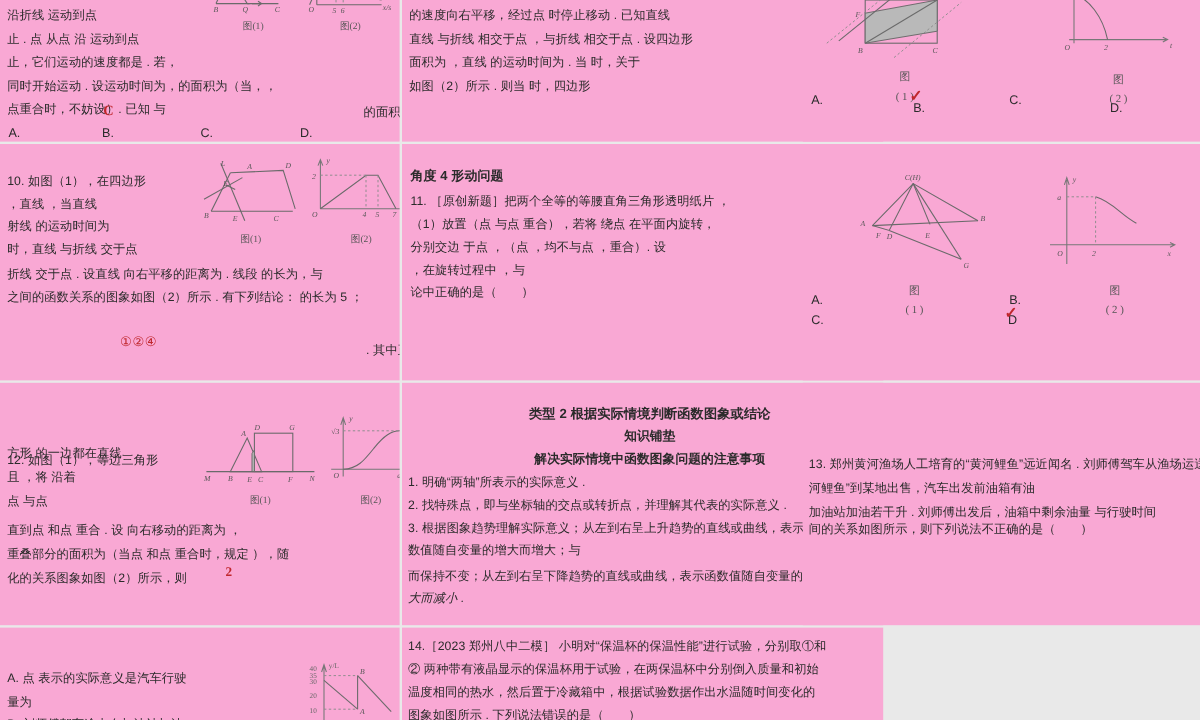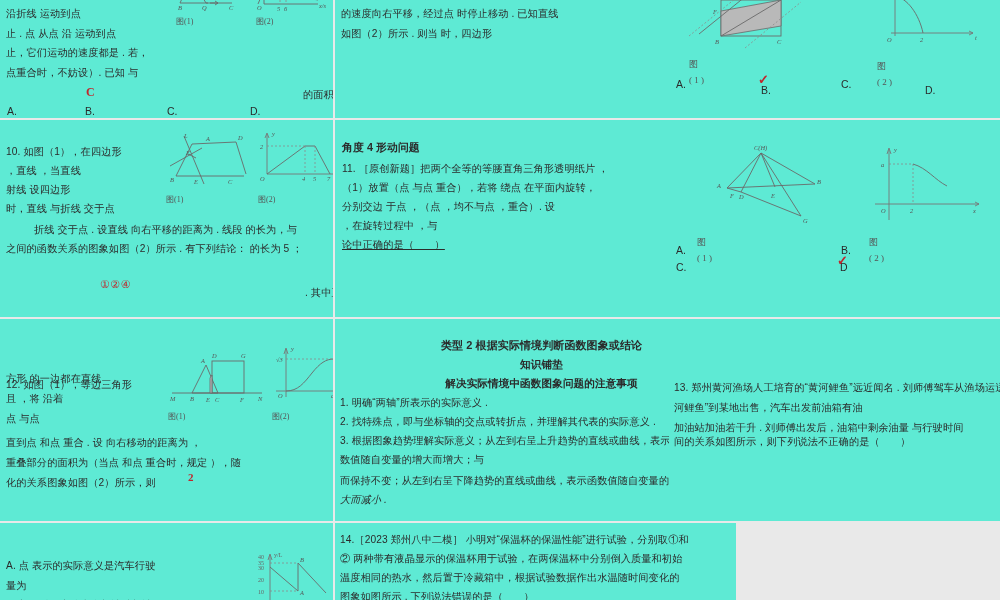--- a/index.html
+++ b/index.html
@@ -10,21 +10,21 @@
     font-family: "Liberation Sans", sans-serif;
     overflow: hidden;
   }
   #page {
     position: relative;
     width: 1000px; height: 600px;
     background: #e9e9e9;
   }
   .panel {
     position: absolute;
-    background: #5eead4;
+    background: #f9a8d4;
     overflow: hidden;
   }
   .col0 { left: 0px;   width: 333px; }
   .col1 { left: 335px; width: 401px; }
   .col2 { left: 669px; width: 331px; }
   .row0 { top: 0px;   height: 118px; }
   .row1 { top: 120px; height: 197px; }
   .row2 { top: 319px; height: 202px; }
   .row3 { top: 523px; height: 77px; }
 
@@ -38,21 +38,21 @@
   .line { display: block; }
   .pad { padding: 4px 6px 0 6px; }
 
   .bold { font-weight: bold; }
   .ctr { text-align: center; padding-left: 12px; }
   .opt { position: absolute; font-size: 10.5px; color: #2b2b2b; }
 
   
   .fig { position: absolute; }
   .figcap {
-    font-size: 8px; color: #555; 
+    font-size: 8px; color: #555; text-align: center;
     font-family: "Liberation Serif", serif;
   }
   svg { display: block; overflow: visible; }
   .stroke { stroke: #6a6a6a; fill: none; stroke-width: .9; }
   .stroke-d { stroke: #8c8c8c; fill: none; stroke-width: .8; stroke-dasharray: 2 2; }
   .axis { stroke: #777; fill: none; stroke-width: .9; }
   .lbl { font-family: "Liberation Serif", serif; font-size: 6.4px; fill: #555; font-style: italic; }
   .lbl2 { font-family: "Liberation Serif", serif; font-size: 6px; fill: #666; }
   .shade { fill: #b9b9b9; stroke: #6a6a6a; stroke-width: .8; }
 
@@ -68,20 +68,21 @@
 </head>
 <body>
 
 <div id="page">
 
   <div class="panel col0 row0">
     <div class="pad txt">
       <span class="line">沿折线 运动到点</span>
       <span class="line">止 . 点 从点 沿 运动到点</span>
       <span class="line">止，它们运动的速度都是 . 若，</span>
+      <span class="line"> 同时开始运动 . 设运动时间为，的面积为（当，，</span>
       <span class="line">点重合时，不妨设）. 已知 与</span>
     </div>
 
     <div class="redmark" style="left:86px; top:85px;">C</div>
     <div class="txt" style="position:absolute; left:303px; top:85px;">的面积</div>
 
     <div class="opt" style="left:7px;  top:105px;">A.</div>
     <div class="opt" style="left:85px; top:105px;">B.</div>
     <div class="opt" style="left:167px;top:105px;">C.</div>
     <div class="opt" style="left:250px;top:105px;">D.</div>
@@ -113,20 +114,22 @@
         <text class="lbl" x="28" y="25">6</text>
         <text class="lbl" x="63" y="22">x/s</text>
       </svg>
       <div class="figcap" style="width:72px;">图(2)</div>
     </div>
   </div>
 
   <div class="panel col1 row0">
     <div class="pad txt">
       <span class="line">的速度向右平移，经过点 时停止移动 . 已知直线</span>
+      <span class="line">直线 与折线 相交于点 ，与折线 相交于点 . 设四边形</span>
+      <span class="line">面积为 ，直线 的运动时间为 . 当 时，关于</span>
       <span class="line">如图（2）所示 . 则当 时，四边形</span>
     </div>
   </div>
 
   <div class="panel col2 row0">
 
     <div class="fig" style="left:20px; top:-10px;">
       <svg width="130" height="58" viewBox="0 0 130 58">
         <rect class="stroke" x="32" y="10" width="60" height="36"></rect>
         <polygon class="shade" points="32,46 32,21 92,10 92,36"></polygon>
@@ -162,23 +165,23 @@
     <div class="opt" style="left:7px;  top:78px;">A.</div>
     <div class="opt" style="left:92px; top:84px;">B.</div>
     <div class="opt" style="left:172px;top:78px;">C.</div>
     <div class="opt" style="left:256px;top:84px;">D.</div>
     <div class="redmark" style="left:89px; top:72px; font-size:13px;">✓</div>
   </div>
 
   <div class="panel col0 row1">
     <div class="txt" style="position:absolute; left:6px; top:22px;text-align:right;">10. 如图（1），在四边形</div>
     <div class="txt" style="position:absolute; left:6px; top:41px;">，直线 ，当直线</div>
-    <div class="txt" style="position:absolute; left:6px; top:60px;">射线 设四边形</div>
+    <div class="txt" style="position:absolute; left:6px; top:60px;">射线 的运动时间为</div>
     <div class="txt" style="position:absolute; left:6px; top:79px;">时，直线 与折线 交于点</div>
-    <div class="txt" style="position:absolute; left:6px; top:100px;margin-left:28px;">折线 交于点 . 设直线 向右平移的距离为 . 线段 的长为，与</div>
+    <div class="txt" style="position:absolute; left:6px; top:100px;">折线 交于点 . 设直线 向右平移的距离为 . 线段 的长为，与</div>
     <div class="txt" style="position:absolute; left:6px; top:119px;">之间的函数关系的图象如图（2）所示 . 有下列结论： 的长为 5 ；</div>
     <div class="circledans" style="position:absolute; left:100px; top:158px;">①②④</div>
     <div class="txt" style="position:absolute; left:305px; top:163px;">. 其中正</div>
 
     <div class="fig" style="left:166px; top:12px;">
       <svg width="86" height="56" viewBox="0 0 86 56">
         <path class="stroke" d="M10 44 L78 44"></path>
         <path class="stroke" d="M26 12 L70 10 L80 42"></path>
         <path class="stroke" d="M26 12 L10 44"></path>
         <path class="stroke" d="M18 4 L38 52"></path>
@@ -213,21 +216,21 @@
       <div class="figcap" style="width:86px; padding-top:6px;">图(2)</div>
     </div>
   </div>
 
   <div class="panel col1 row1">
     <div class="txt bold" style="position:absolute; left:7px; top:18px; font-size:10.8px;">角度 4   形动问题</div>
     <div class="txt" style="position:absolute; left:7px; top:39px;">11. ［原创新题］把两个全等的等腰直角三角形透明纸片 ，</div>
     <div class="txt" style="position:absolute; left:7px; top:58px;">（1）放置（点 与点 重合），若将 绕点 在平面内旋转，</div>
     <div class="txt" style="position:absolute; left:7px; top:77px;"> 分别交边 于点 ，（点 ，均不与点 ，重合）. 设</div>
     <div class="txt" style="position:absolute; left:7px; top:96px;"> ，在旋转过程中 ，与</div>
-    <div class="txt" style="position:absolute; left:7px; top:115px;text-decoration:underline;">论中正确的是（　　）</div>
+    <div class="txt" style="position:absolute; left:7px; top:115px;">论中正确的是（　　）</div>
   </div>
 
   <div class="panel col2 row1">
 
     <div class="fig" style="left:28px; top:20px;">
       <svg width="130" height="90" viewBox="0 0 130 90">
         <path class="stroke" d="M30 48 L118 44"></path>
         <path class="stroke" d="M30 48 L64 13 L118 44"></path>
         <path class="stroke" d="M64 13 L44 52 L30 48"></path>
         <path class="stroke" d="M64 13 L78 47"></path>

